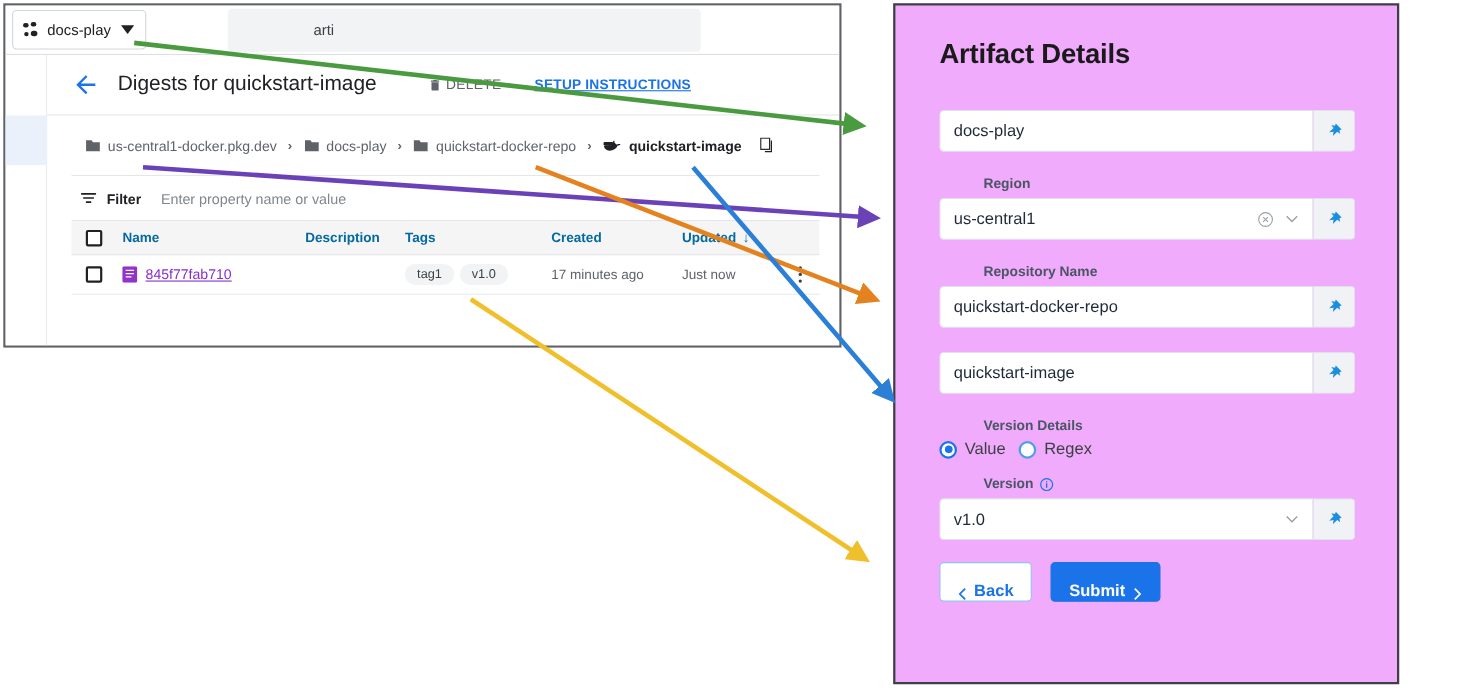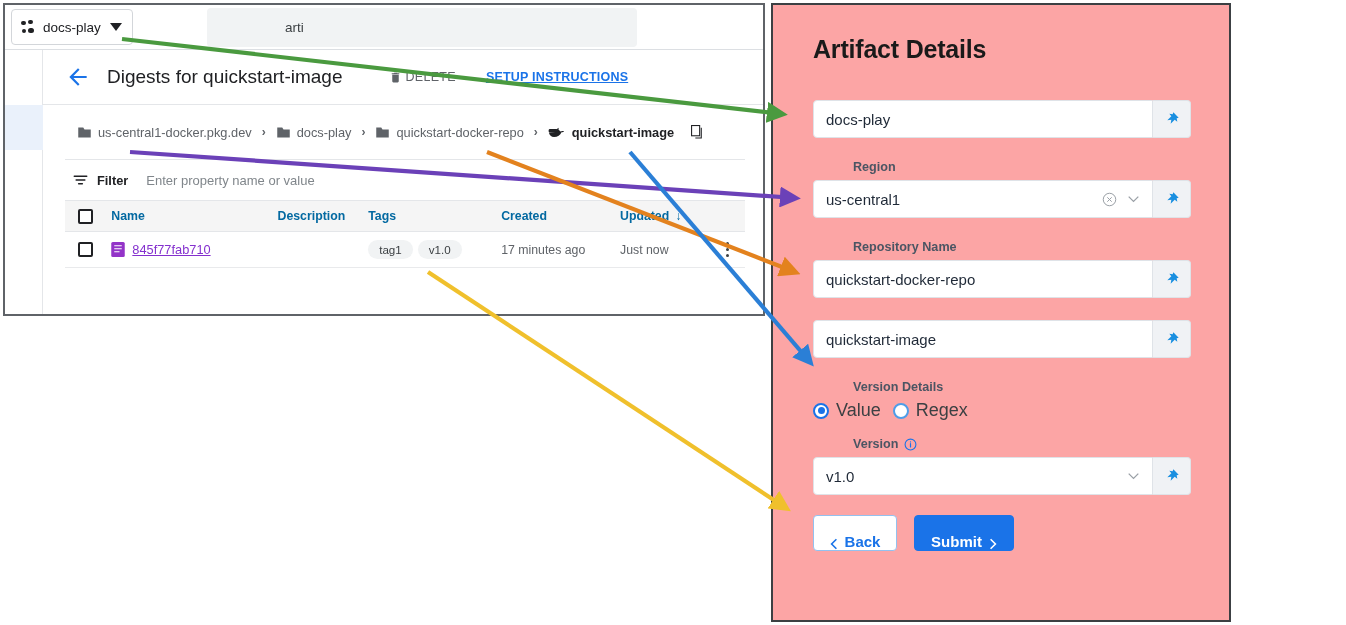--- a/index.html
+++ b/index.html
@@ -151,23 +151,23 @@
     border-radius: 11px; padding: 3px 11px; font-size: 11.6px;
     margin-right: 5px;
   }
   .sort-arrow { margin-left: 6px; font-size: 12px; }
   .kebab { display: flex; flex-direction: column; gap: 2.5px; align-items: center; }
   .kebab i { width: 3.2px; height: 3.2px; border-radius: 50%; background: #3c4043; display:block; }
   .tbl-footer { height: 28px; }
 
   
   .right-panel {
-    position: absolute; left: 771px; top: 3px;
+    position: absolute; left: 812px; top: 3px;
     width: 460px; height: 619px;
-    background: #fca5a5;
+    background: #f0abfc;
     border: 2px solid #3c4043;
     overflow: hidden;
   }
   .rp-inner { padding: 30px 38px 0 40px; }
   .rp-title {
     font-size: 25px; font-weight: 700; color: #1a1a1a;
     letter-spacing: -.2px; margin-bottom: 36px;
   }
   .field-block { margin-bottom: 22px; }
   .field-label {
@@ -195,21 +195,21 @@
   .radio-item { display: flex; align-items: center; gap: 7px; }
   .radio {
     width: 16px; height: 16px; border-radius: 50%;
     border: 2px solid #1a73e8; background: #fff;
     display: flex; align-items: center; justify-content: center;
   }
   .radio.checked::after {
     content: ""; width: 7px; height: 7px; border-radius: 50%; background: #1a73e8;
   }
   .radio.unchecked { border-color: #4e9de8; }
-  .radio-label { font-size: 18px; color: #3c4043; }
+  .radio-label { font-size: 15px; color: #3c4043; }
   .info-icon { width: 13px; height: 13px; color: #1a73e8; }
   .btn-row { display: flex; gap: 17px; margin-top: 20px; }
   .btn {
     height: 36px; border-radius: 4px; display: flex; align-items: flex-end;
     justify-content: center; gap: 7px; font-size: 15px; font-weight: 700;
   }
   .btn-back {
     width: 84px; background: #fff; border: 1.5px solid #93c1ef; color: #1a73e8;
   }
   .btn-submit {

